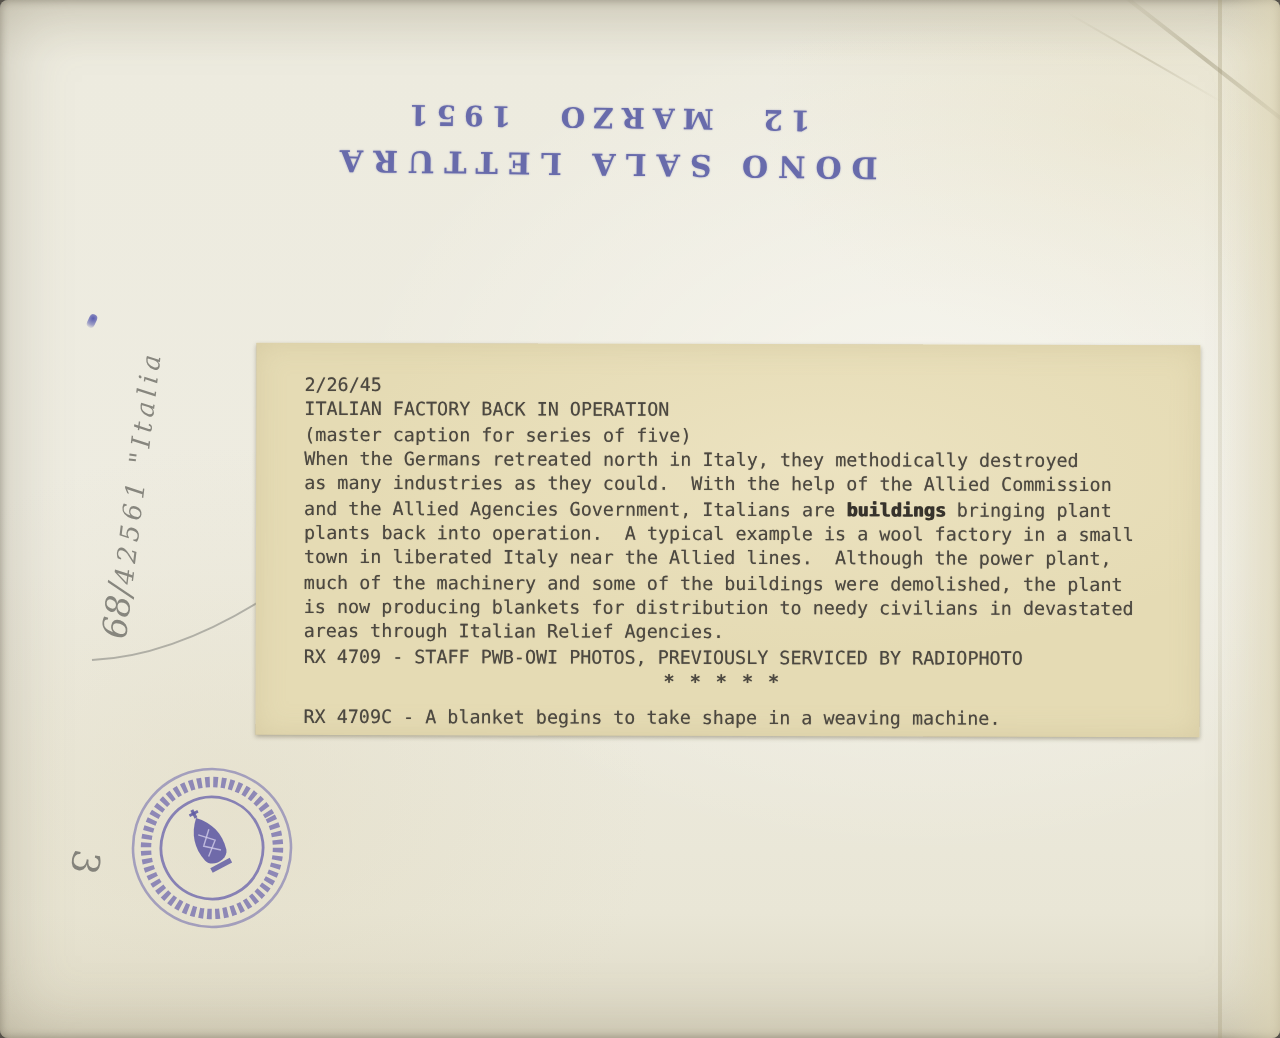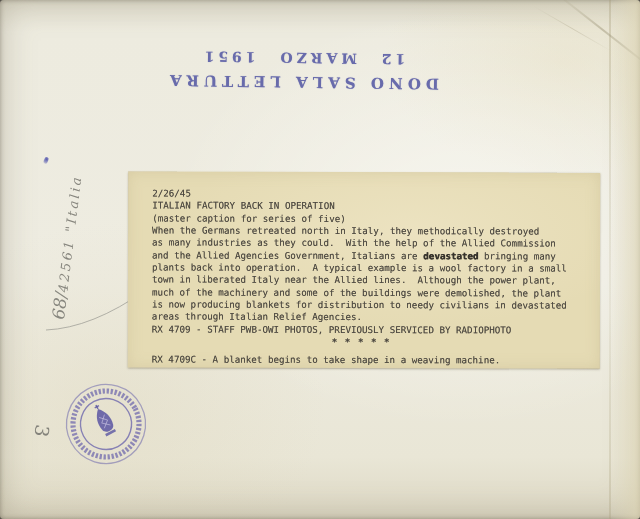--- a/index.html
+++ b/index.html
@@ -97,21 +97,21 @@
   <svg class="flourish-tail" width="110" height="50">
     <path d="M4,46 Q50,44 104,6" fill="none" stroke="#90908a" stroke-width="1" opacity=".65"></path>
   </svg>
 
   <div class="caption-label">
     <div class="tline">2/26/45</div>
     <div class="tline">ITALIAN FACTORY BACK IN OPERATION</div>
     <div class="tline">(master caption for series of five)</div>
     <div class="tline">When the Germans retreated north in Italy, they methodically destroyed</div>
     <div class="tline">as many industries as they could.  With the help of the Allied Commission</div>
-    <div class="tline"><span>and the Allied Agencies Government, Italians are </span><span class="overstruck">devastated</span><span> bringing many</span></div>
+    <div class="tline"><span>and the Allied Agencies Government, Italians are </span><span class="overstruck">buildings</span><span> bringing plant</span></div>
     <div class="tline">plants back into operation.  A typical example is a wool factory in a small</div>
     <div class="tline">town in liberated Italy near the Allied lines.  Although the power plant,</div>
     <div class="tline">much of the machinery and some of the buildings were demolished, the plant</div>
     <div class="tline">is now producing blankets for distribution to needy civilians in devastated</div>
     <div class="tline">areas through Italian Relief Agencies.</div>
     <div class="tline">RX 4709 - STAFF PWB-OWI PHOTOS, PREVIOUSLY SERVICED BY RADIOPHOTO</div>
     <div class="separator-line">* * * * *</div>
     <div class="gap-line"></div>
     <div class="tline">RX 4709C - A blanket begins to take shape in a weaving machine.</div>
   </div>

